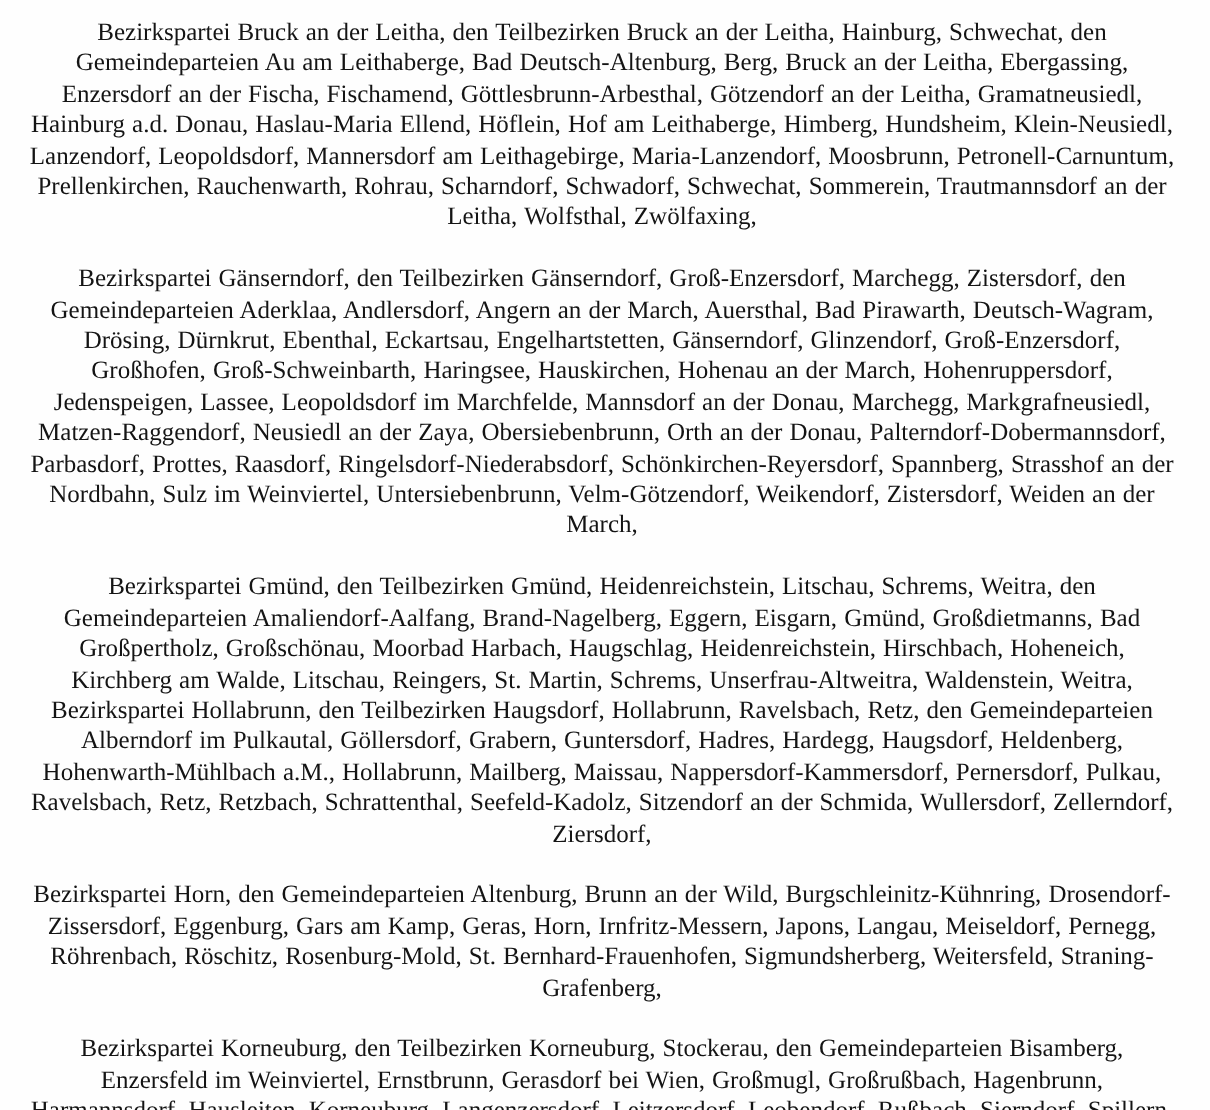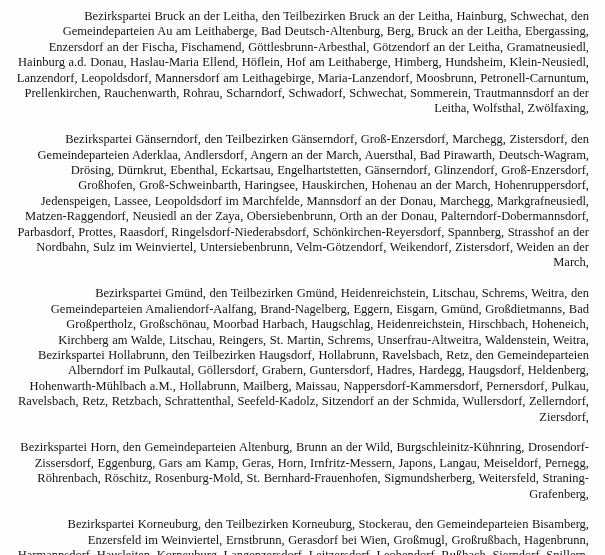--- a/index.html
+++ b/index.html
@@ -15,21 +15,21 @@
     background: #fefefe;
     padding: 9px 16px 0 13px;
     overflow: hidden;
     font-family: "Liberation Serif", "DejaVu Serif", serif;
     font-size: 12.5px;
     line-height: 15.4px;
     color: #141414;
   }
   .para {
     margin: 0 0 15.4px 0;
-    text-align: right;
+    text-align: center;
     word-spacing: 0.4px;
     -webkit-font-smoothing: antialiased;
   }
 </style>
 </head>
 <body>
 
 <div class="page">
   <p class="para">Bezirkspartei Bruck an der Leitha, den Teilbezirken Bruck an der Leitha, Hainburg, Schwechat, den Gemeindeparteien Au am Leithaberge, Bad Deutsch-Altenburg, Berg, Bruck an der Leitha, Ebergassing, Enzersdorf an der Fischa, Fischamend, Göttlesbrunn-Arbesthal, Götzendorf an der Leitha, Gramatneusiedl, Hainburg a.d. Donau, Haslau-Maria Ellend, Höflein, Hof am Leithaberge, Himberg, Hundsheim, Klein-Neusiedl, Lanzendorf, Leopoldsdorf, Mannersdorf am Leithagebirge, Maria-Lanzendorf, Moosbrunn, Petronell-Carnuntum, Prellenkirchen, Rauchenwarth, Rohrau, Scharndorf, Schwadorf, Schwechat, Sommerein, Trautmannsdorf an der Leitha, Wolfsthal, Zwölfaxing,</p>
   <p class="para">Bezirkspartei Gänserndorf, den Teilbezirken Gänserndorf, Groß-Enzersdorf, Marchegg, Zistersdorf, den Gemeindeparteien Aderklaa, Andlersdorf, Angern an der March, Auersthal, Bad Pirawarth, Deutsch-Wagram, Drösing, Dürnkrut, Ebenthal, Eckartsau, Engelhartstetten, Gänserndorf, Glinzendorf, Groß-Enzersdorf, Großhofen, Groß-Schweinbarth, Haringsee, Hauskirchen, Hohenau an der March, Hohenruppersdorf, Jedenspeigen, Lassee, Leopoldsdorf im Marchfelde, Mannsdorf an der Donau, Marchegg, Markgrafneusiedl, Matzen-Raggendorf, Neusiedl an der Zaya, Obersiebenbrunn, Orth an der Donau, Palterndorf-Dobermannsdorf, Parbasdorf, Prottes, Raasdorf, Ringelsdorf-Niederabsdorf, Schönkirchen-Reyersdorf, Spannberg, Strasshof an der Nordbahn, Sulz im Weinviertel, Untersiebenbrunn, Velm-Götzendorf, Weikendorf, Zistersdorf, Weiden an der March,</p>

